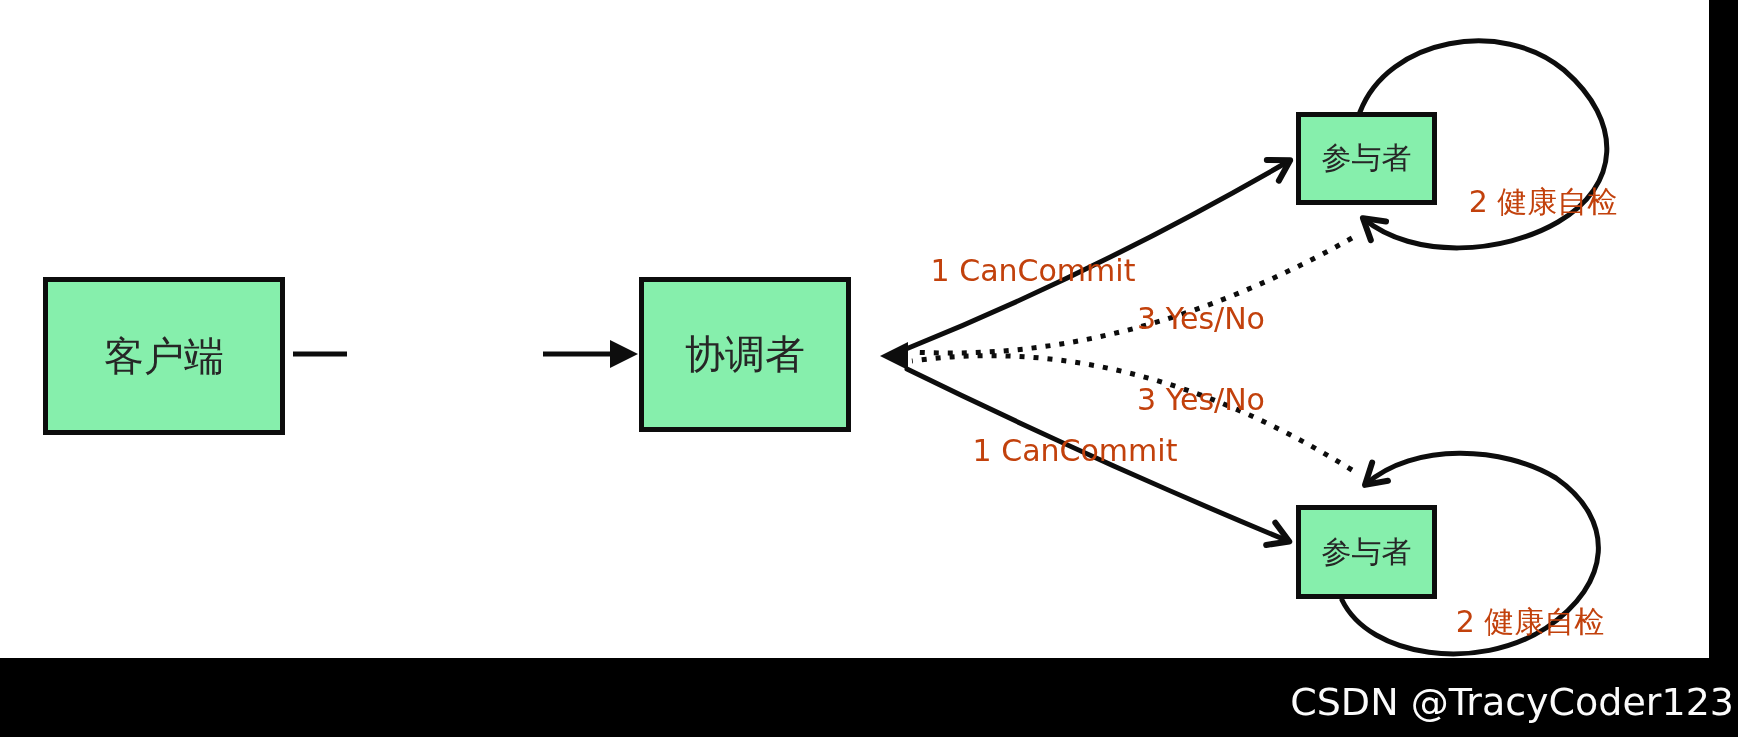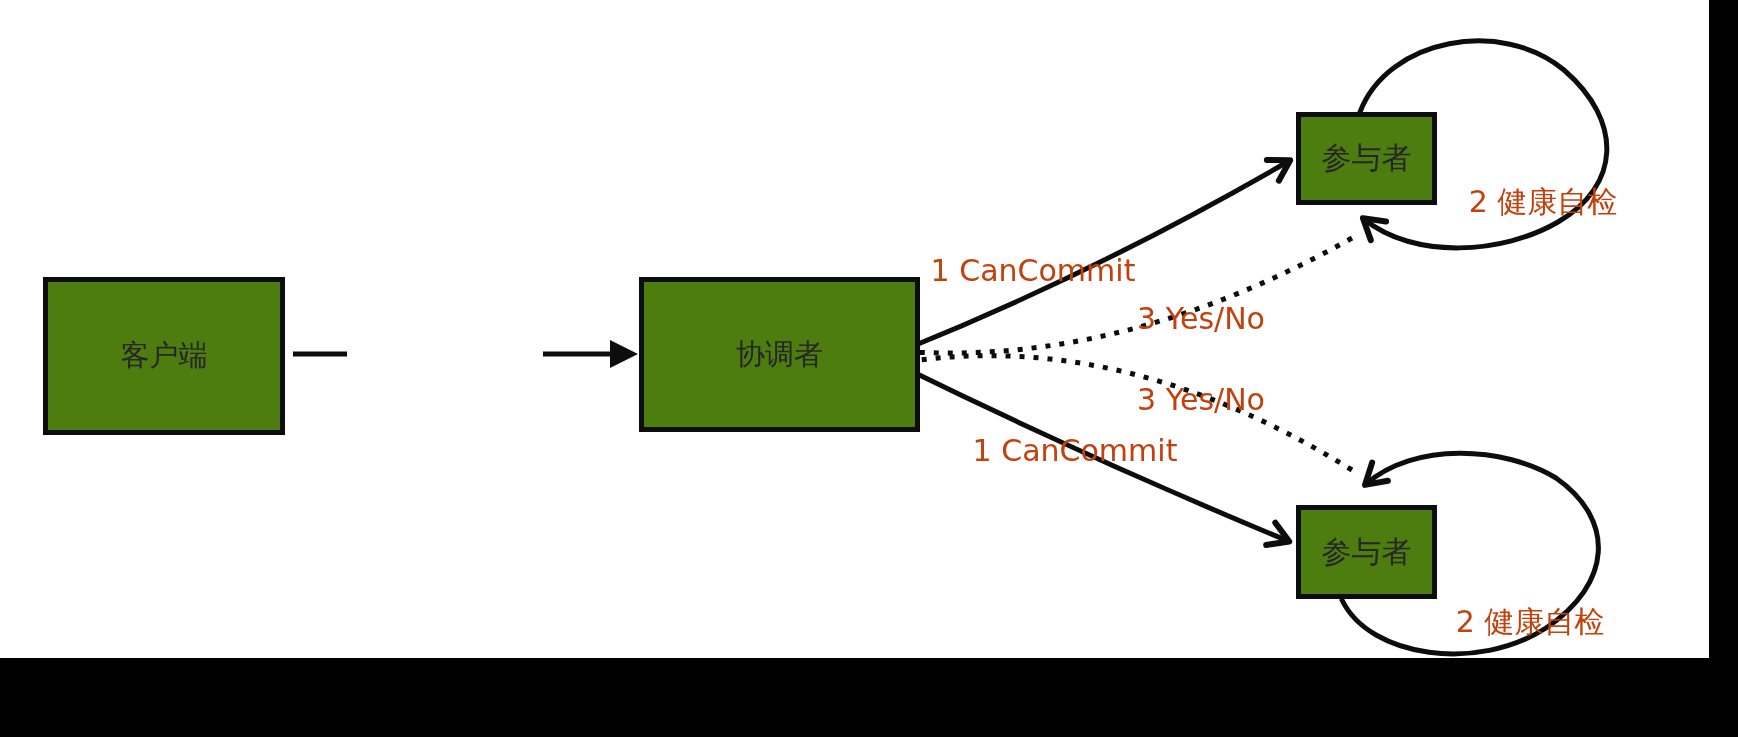--- a/index.html
+++ b/index.html
@@ -16,37 +16,37 @@
     overflow: hidden;
   }
   #diagram-svg {
     position: absolute;
     left: 0; top: 0;
     width: 1738px; height: 737px;
   }
   .node-box {
     position: absolute;
     border: 5px solid #0d0d0d;
-    background: #4d7c0f;
+    background: #86efac;
     box-sizing: border-box;
     display: flex;
     align-items: center;
     justify-content: center;
   }
   .node-label {
     color: #262626;
     white-space: nowrap;
   }
   .edge-label {
     position: absolute;
     transform: translate(-50%, -50%);
     color: #c2410c;
     white-space: nowrap;
   }
-  .fs32 { font-size: 29px; }
+  .fs32 { font-size: 40px; }
   .fs34 { font-size: 34px; }
   .fs30 { font-size: 30px; }
   #bottom-band {
     position: absolute;
     left: 0; top: 658px;
     width: 1738px; height: 79px;
     background: #000000;
   }
   #right-band {
     position: absolute;
@@ -89,21 +89,21 @@
 
     <path d="M 1360 112 C 1388 38, 1502 18, 1564 70 C 1624 122, 1620 186, 1558 222 C 1503 254, 1414 260, 1364 219" fill="none" stroke="#0d0d0d" stroke-width="5" stroke-linecap="round" marker-end="url(#openArrow)"></path>
 
     <path d="M 1342 600 C 1370 658, 1478 672, 1546 628 C 1612 584, 1616 520, 1556 478 C 1503 446, 1414 442, 1366 484" fill="none" stroke="#0d0d0d" stroke-width="5" stroke-linecap="round" marker-end="url(#openArrow)"></path>
   </svg>
 
   <div class="node-box" style="left:43px; top:277px; width:242px; height:158px;">
     <span class="node-label fs32">客户端</span>
   </div>
 
-  <div class="node-box" style="left:639px; top:277px; width:281px; height:155px;">
+  <div class="node-box" style="left:639px; top:277px; width:212px; height:155px;">
     <span class="node-label fs32">协调者</span>
   </div>
 
   <div class="node-box" style="left:1296px; top:112px; width:141px; height:93px;">
     <span class="node-label fs30">参与者</span>
   </div>
 
   <div class="node-box" style="left:1296px; top:505px; width:141px; height:94px;">
     <span class="node-label fs30">参与者</span>
   </div>
@@ -116,14 +116,15 @@
   <div class="edge-label fs30" style="left:1201px; top:318px;">3 Yes/No</div>
 
   <div class="edge-label fs30" style="left:1201px; top:399px;">3 Yes/No</div>
 
   <div class="edge-label fs30" style="left:1543px; top:202px;">2 健康自检</div>
 
   <div class="edge-label fs30" style="left:1530px; top:622px;">2 健康自检</div>
 
   <div id="bottom-band"></div>
   <div id="right-band"></div>
+  <div id="watermark">CSDN @TracyCoder123</div>
 
 </div>
 
 </body></html>

